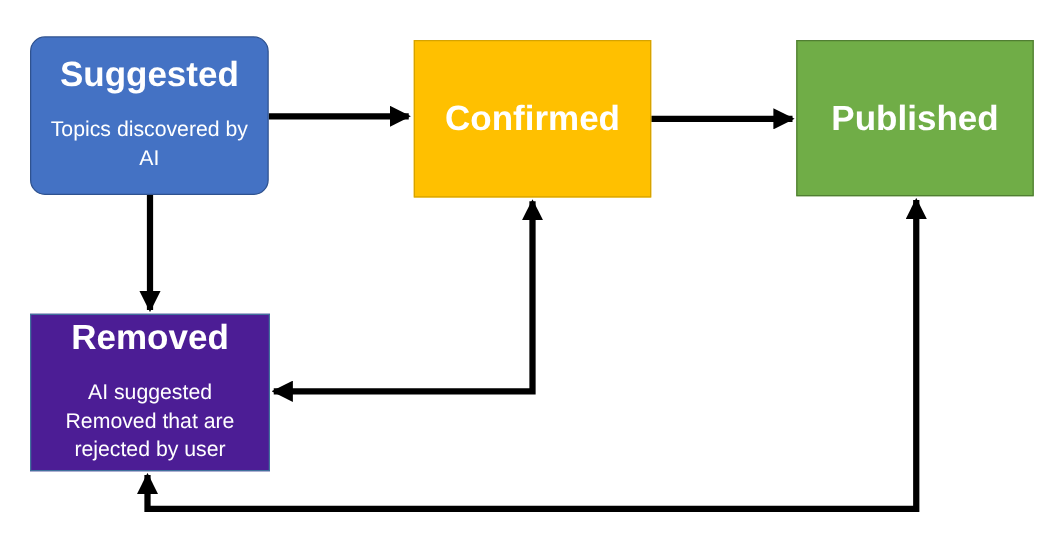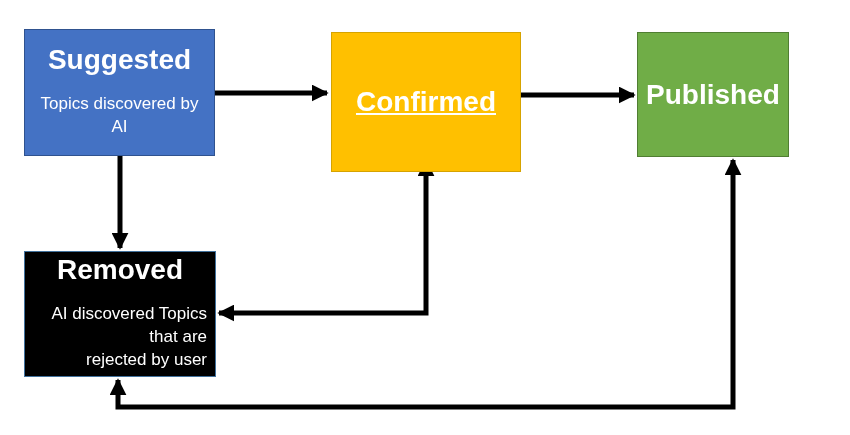--- a/index.html
+++ b/index.html
@@ -16,23 +16,23 @@
   .edge { fill:none; stroke:#000000; stroke-width:5; stroke-linecap:butt; stroke-linejoin:miter; }
   .node {
     position:absolute; z-index:1;
     display:flex; flex-direction:column; align-items:center; justify-content:center;
     gap:19px; text-align:center; color:#ffffff;
     border:1.5px solid #000; box-sizing:border-box;
     padding:0 8px;
   }
   .node-title { font-weight:bold; font-size:28px; line-height:1; }
   .node-subtitle { font-size:17px; line-height:1.35; white-space:pre-line; }
-  #node-suggested { left:24px;  top:29px;  width:191px; height:127px; }
-  #node-confirmed { left:331px; top:32px;  width:190px; height:140px;text-decoration:underline; }
-  #node-published { left:637px; top:32px;  width:152px; height:125px; }
+  #node-suggested { left:24px;  top:29px;  width:191px; height:127px;border-radius:12px; }
+  #node-confirmed { left:331px; top:32px;  width:190px; height:126px; }
+  #node-published { left:637px; top:32px;  width:190px; height:125px; }
   #node-removed   { left:24px;  top:251px; width:192px; height:126px; }
 </style>
 </head>
 <body>
 
 <div class="canvas" style="background: rgb(255, 255, 255);">
 
   <svg class="edges-layer" width="850" height="435" viewBox="0 0 850 435" xmlns="http://www.w3.org/2000/svg">
     <defs>
       <marker id="ah" viewBox="0 0 10 10" refX="9" refY="5" markerWidth="3.4" markerHeight="3.4" orient="auto-start-reverse">
@@ -52,19 +52,19 @@
   </div>
 
   <div class="node" id="node-confirmed" style="background: rgb(255, 192, 0); border-color: rgb(214, 163, 0);">
     <div class="node-title">Confirmed</div>
   </div>
 
   <div class="node" id="node-published" style="background: rgb(112, 173, 71); border-color: rgb(80, 126, 50);">
     <div class="node-title">Published</div>
   </div>
 
-  <div class="node" id="node-removed" style="background: #000000; border-color: rgb(65, 113, 156); text-align: right;">
+  <div class="node" id="node-removed" style="background: #4c1d95; border-color: rgb(65, 113, 156);">
     <div class="node-title">Removed</div>
-    <div class="node-subtitle">AI discovered Topics that are
+    <div class="node-subtitle">AI suggested Removed that are
 rejected by user</div>
   </div>
 
 </div>
 
 </body></html>

